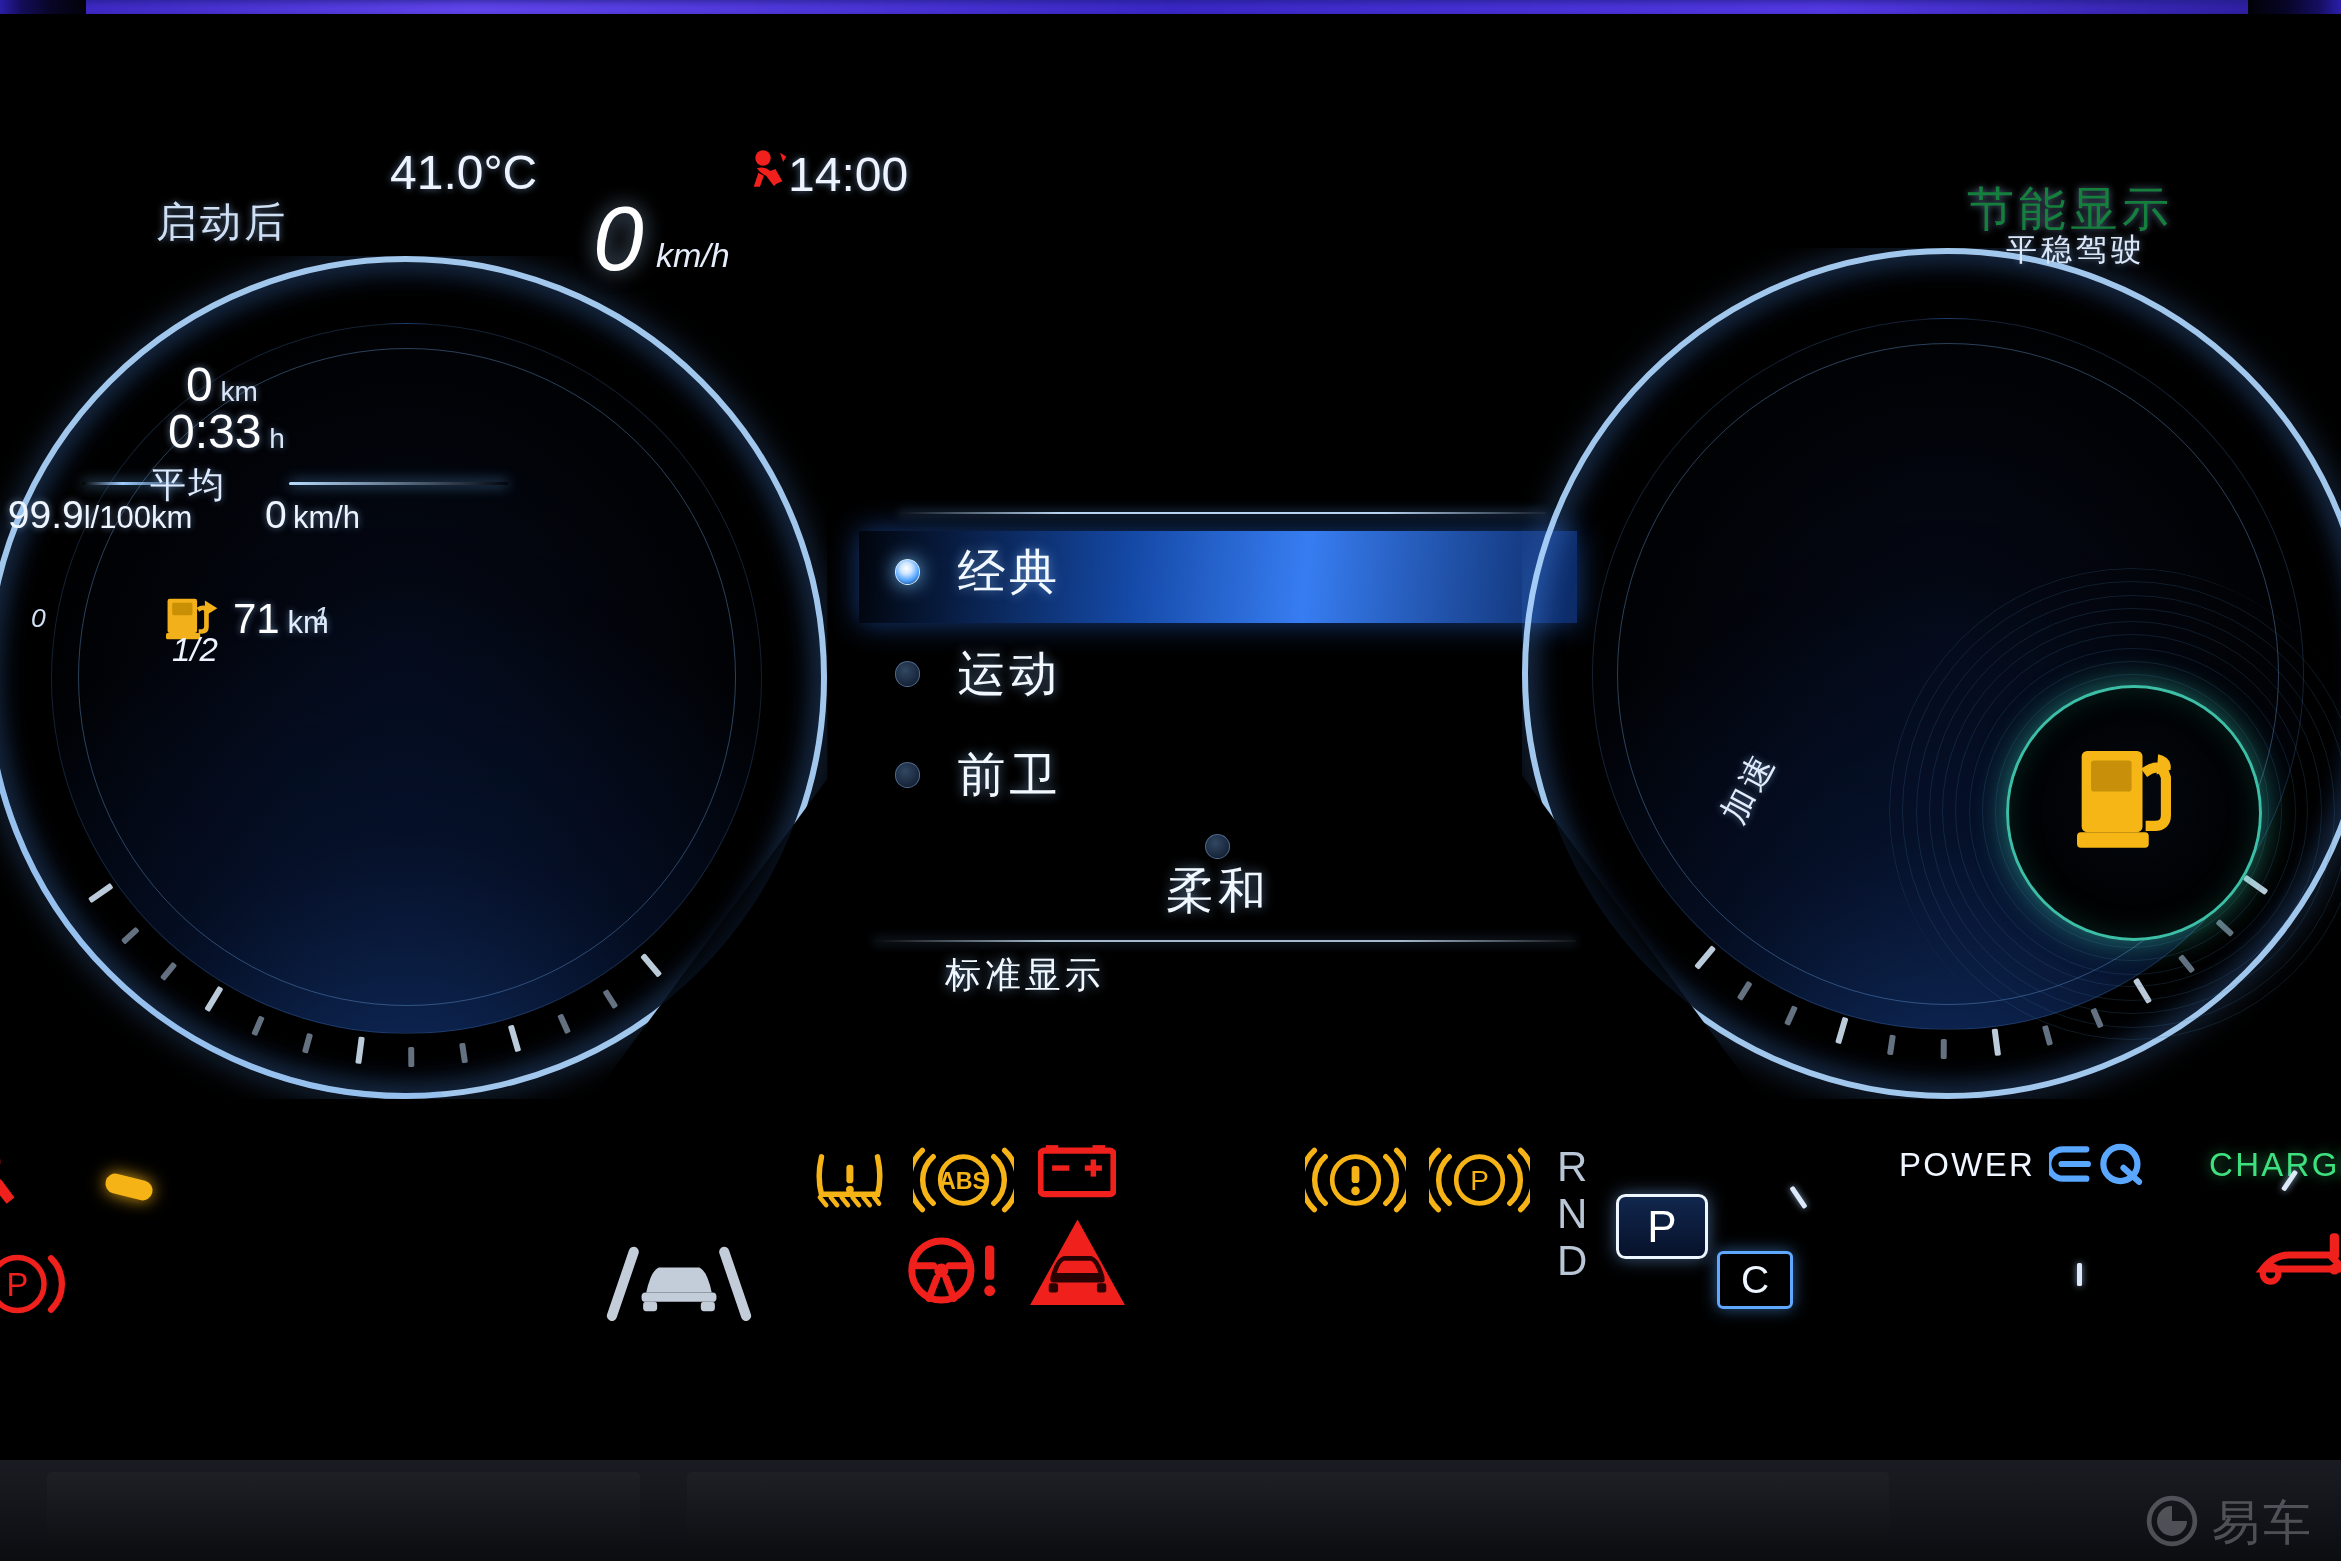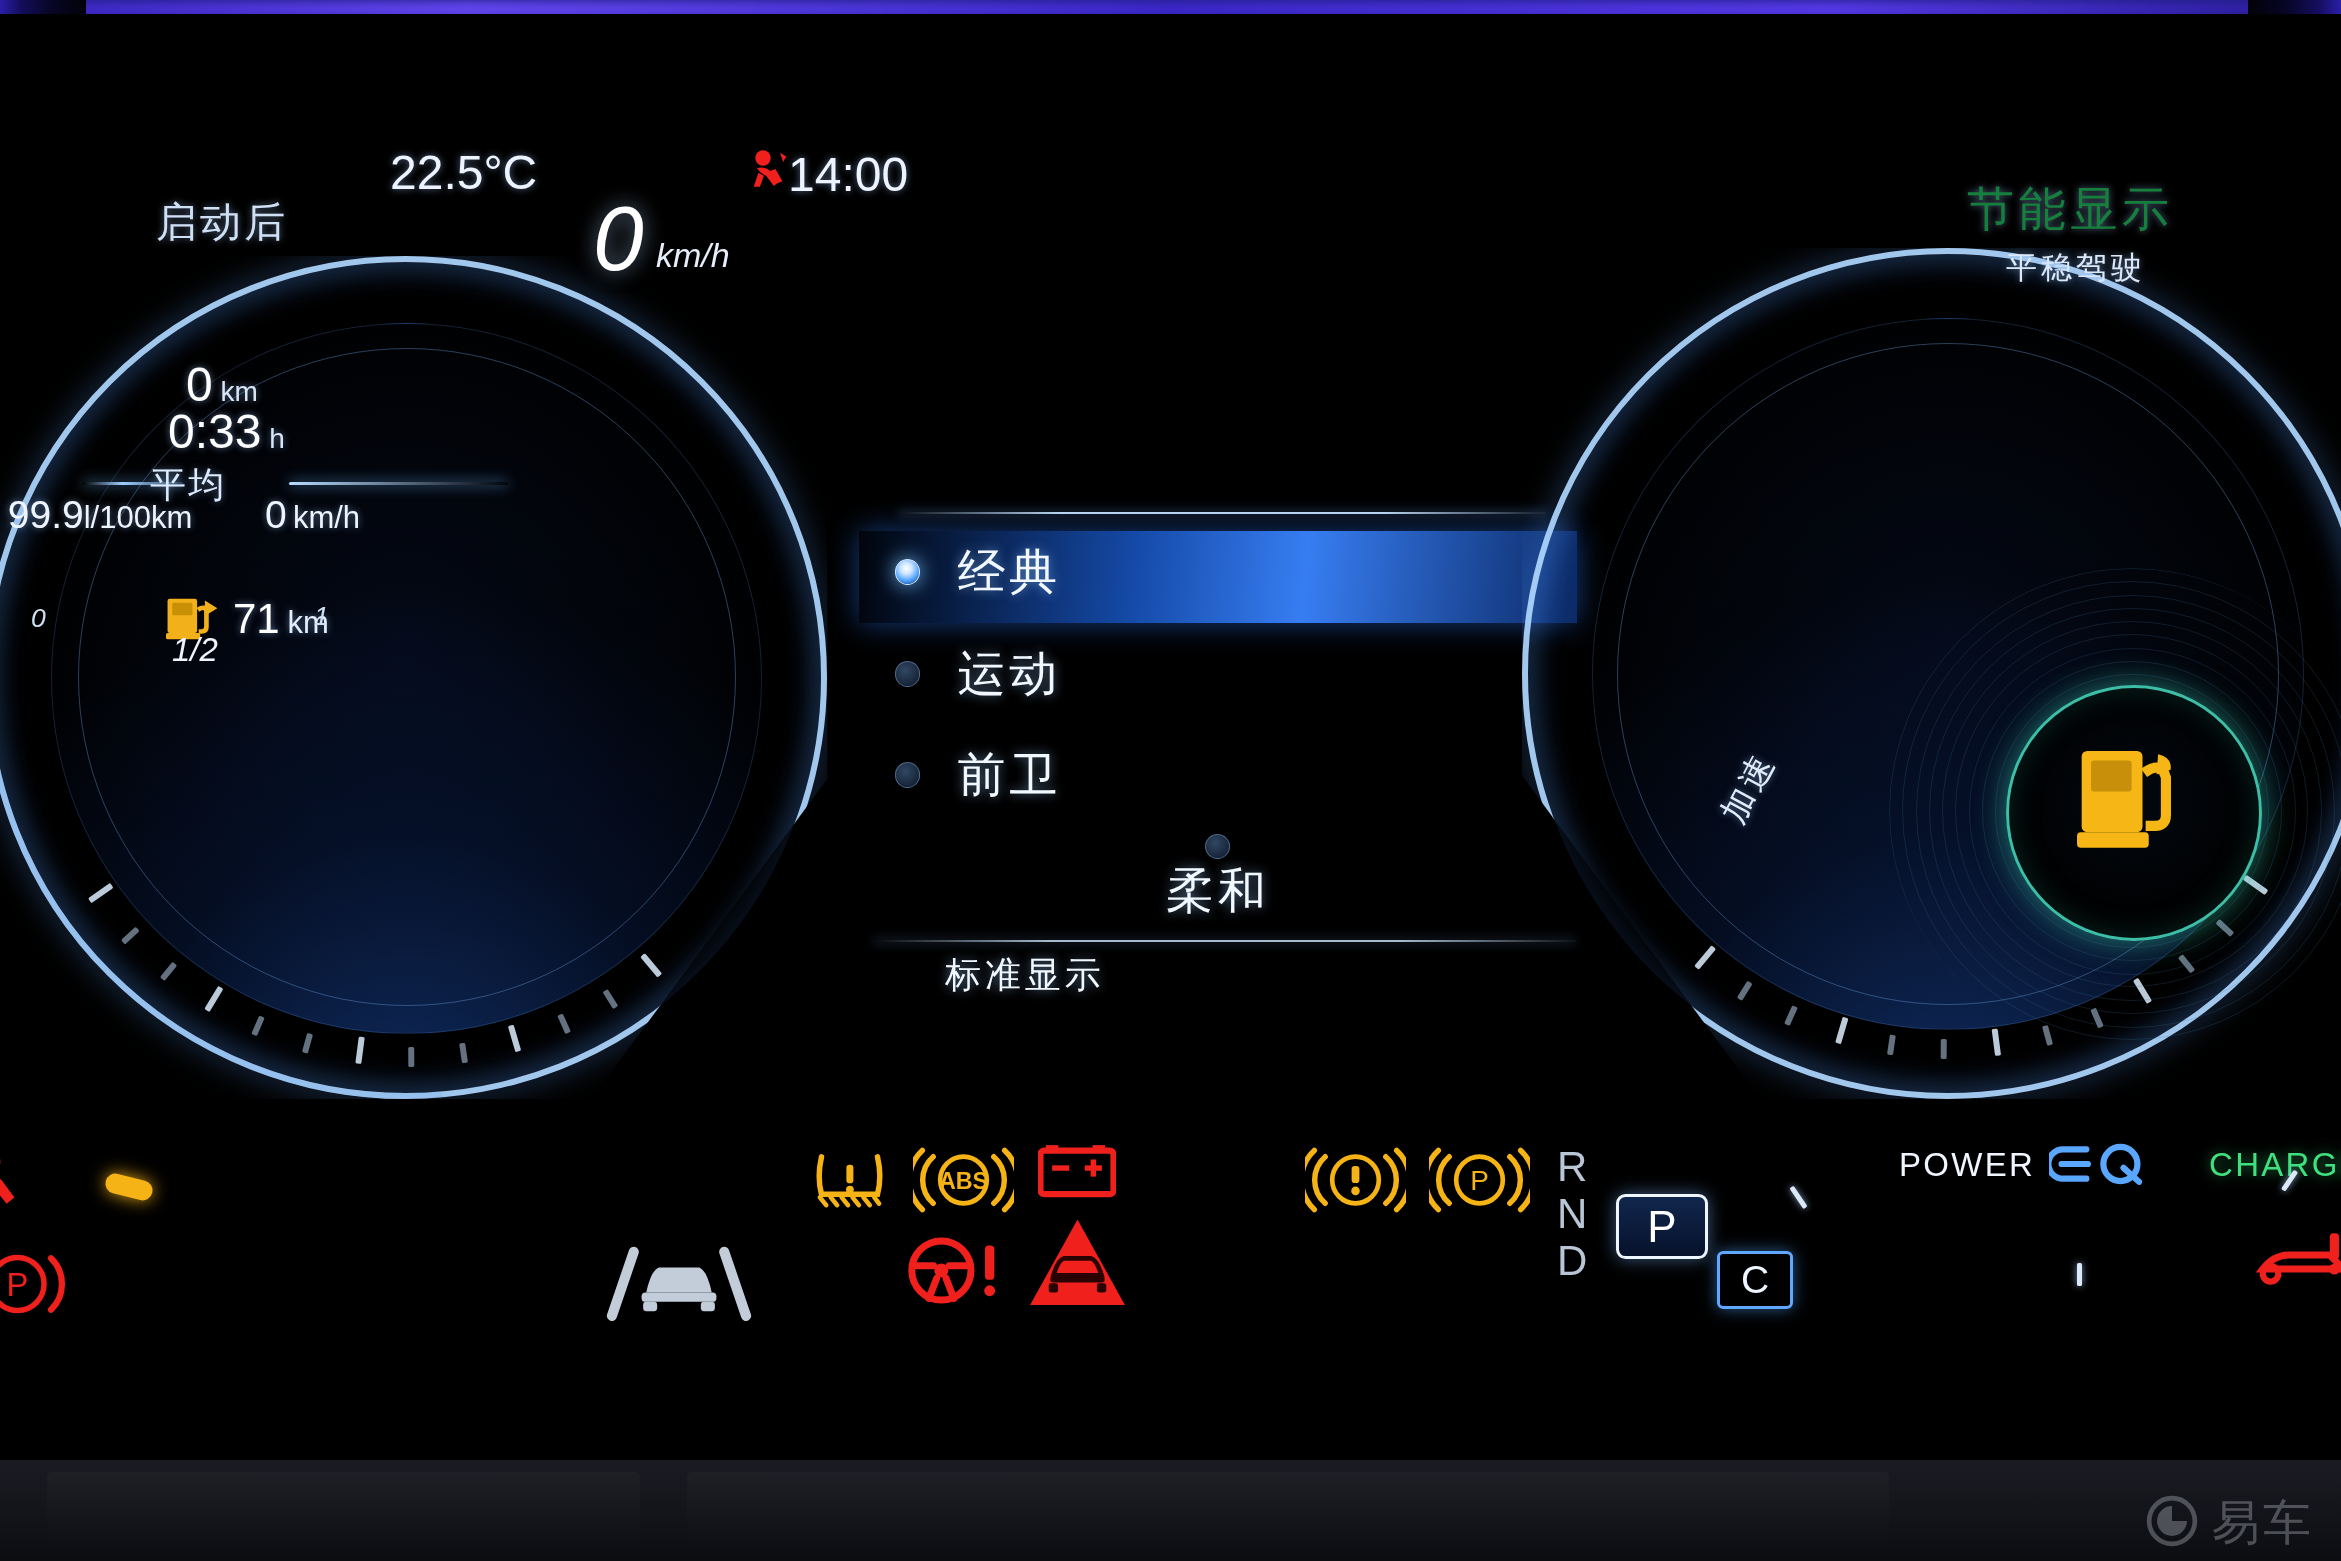--- a/index.html
+++ b/index.html
@@ -119,21 +119,21 @@
   .gear-p{position:absolute;left:1616px;top:1180px;width:86px;height:59px;border:3.9px solid #eef6ff;border-radius:9.4px;
     display:flex;align-items:center;justify-content:center;font-size:44px;color:#fff;
     background:linear-gradient(180deg,rgba(30,70,140,.55),rgba(8,20,48,.9));
     box-shadow:0 0 17px rgba(120,180,255,.5);}
   .drive-c{position:absolute;left:1717px;top:1237px;width:70px;height:52px;border:3.9px solid #5fa8ff;border-radius:6.2px;
     display:flex;align-items:center;justify-content:center;font-size:39px;color:#eef6ff;
     box-shadow:0 0 15.6px rgba(80,160,255,.55);}
 
   
   .eco-title{position:absolute;left:1967px;top:164px;font-size:47px;color:#15803d;letter-spacing:4.7px;}
-  .eco-sub{position:absolute;left:2006px;top:233px;font-size:31px;color:#dbe8fa;letter-spacing:3.9px;}
+  .eco-sub{position:absolute;left:2006px;top:215px;font-size:31px;color:#dbe8fa;letter-spacing:3.9px;}
   .accel-vert{position:absolute;left:1711px;top:796px;font-size:34px;color:#e2edfc;letter-spacing:3.1px;
     transform:rotate(-62deg);transform-origin:left top;}
   .eco-rings{position:absolute;left:1889px;top:554px;width:484px;height:484px;border-radius:50%;overflow:hidden;}
   .eco-ring{position:absolute;border-radius:50%;border:1.6px solid rgba(70,120,160,.22);}
   .eco-center{position:absolute;left:2006px;top:671px;width:250px;height:250px;border-radius:50%;
     background:radial-gradient(circle at 50% 45%,#03080f 0%,#000 72%);
     border:3.1px solid rgba(70,225,195,.85);box-shadow:0 0 33px rgba(60,220,190,.55),inset 0 0 30px rgba(30,150,140,.25);}
   .fuelpump{position:absolute;left:2077px;top:726px;}
   .pwr-lbl{position:absolute;top:1132px;font-size:33px;letter-spacing:2.3px;}
   .pwr{left:1899px;color:#f0f6ff;}
@@ -216,21 +216,21 @@
       </span>
     </div>
     <div class="tank-frac">1/2</div>
 
     <div class="tick0">0</div>
     <div class="tick1">1</div>
 
     <div class="tickmark" style="left:105px;top:1163px;width:48px;height:20px;border-radius:11px;background:#f5b316;
                 box-shadow:0 0 17px rgba(245,179,22,.9);transform:rotate(14deg);"></div>
 
-    <div class="lbl temp">22.5°C</div>
+    <div class="lbl temp">41.0°C</div>
 
     <div class="seatbelt-ic">
       <svg width="48" height="48" viewBox="0 0 62 62">
         <circle cx="22" cy="13" r="10" fill="#f0201c"></circle>
         <path d="M14 26 q10 -3 18 4 l10 14 -6 5 -10 -13 q-8 -4 -12 -10z" fill="#f0201c"></path>
         <path d="M16 32 l-6 18 h8 l5 -14z" fill="#f0201c"></path>
         <path d="M30 30 l10 16 7 -3 -9 -16z" fill="#f0201c"></path>
         <path d="M44 6 l8 5 -4 7z" fill="#f0201c"></path>
       </svg>
     </div>

